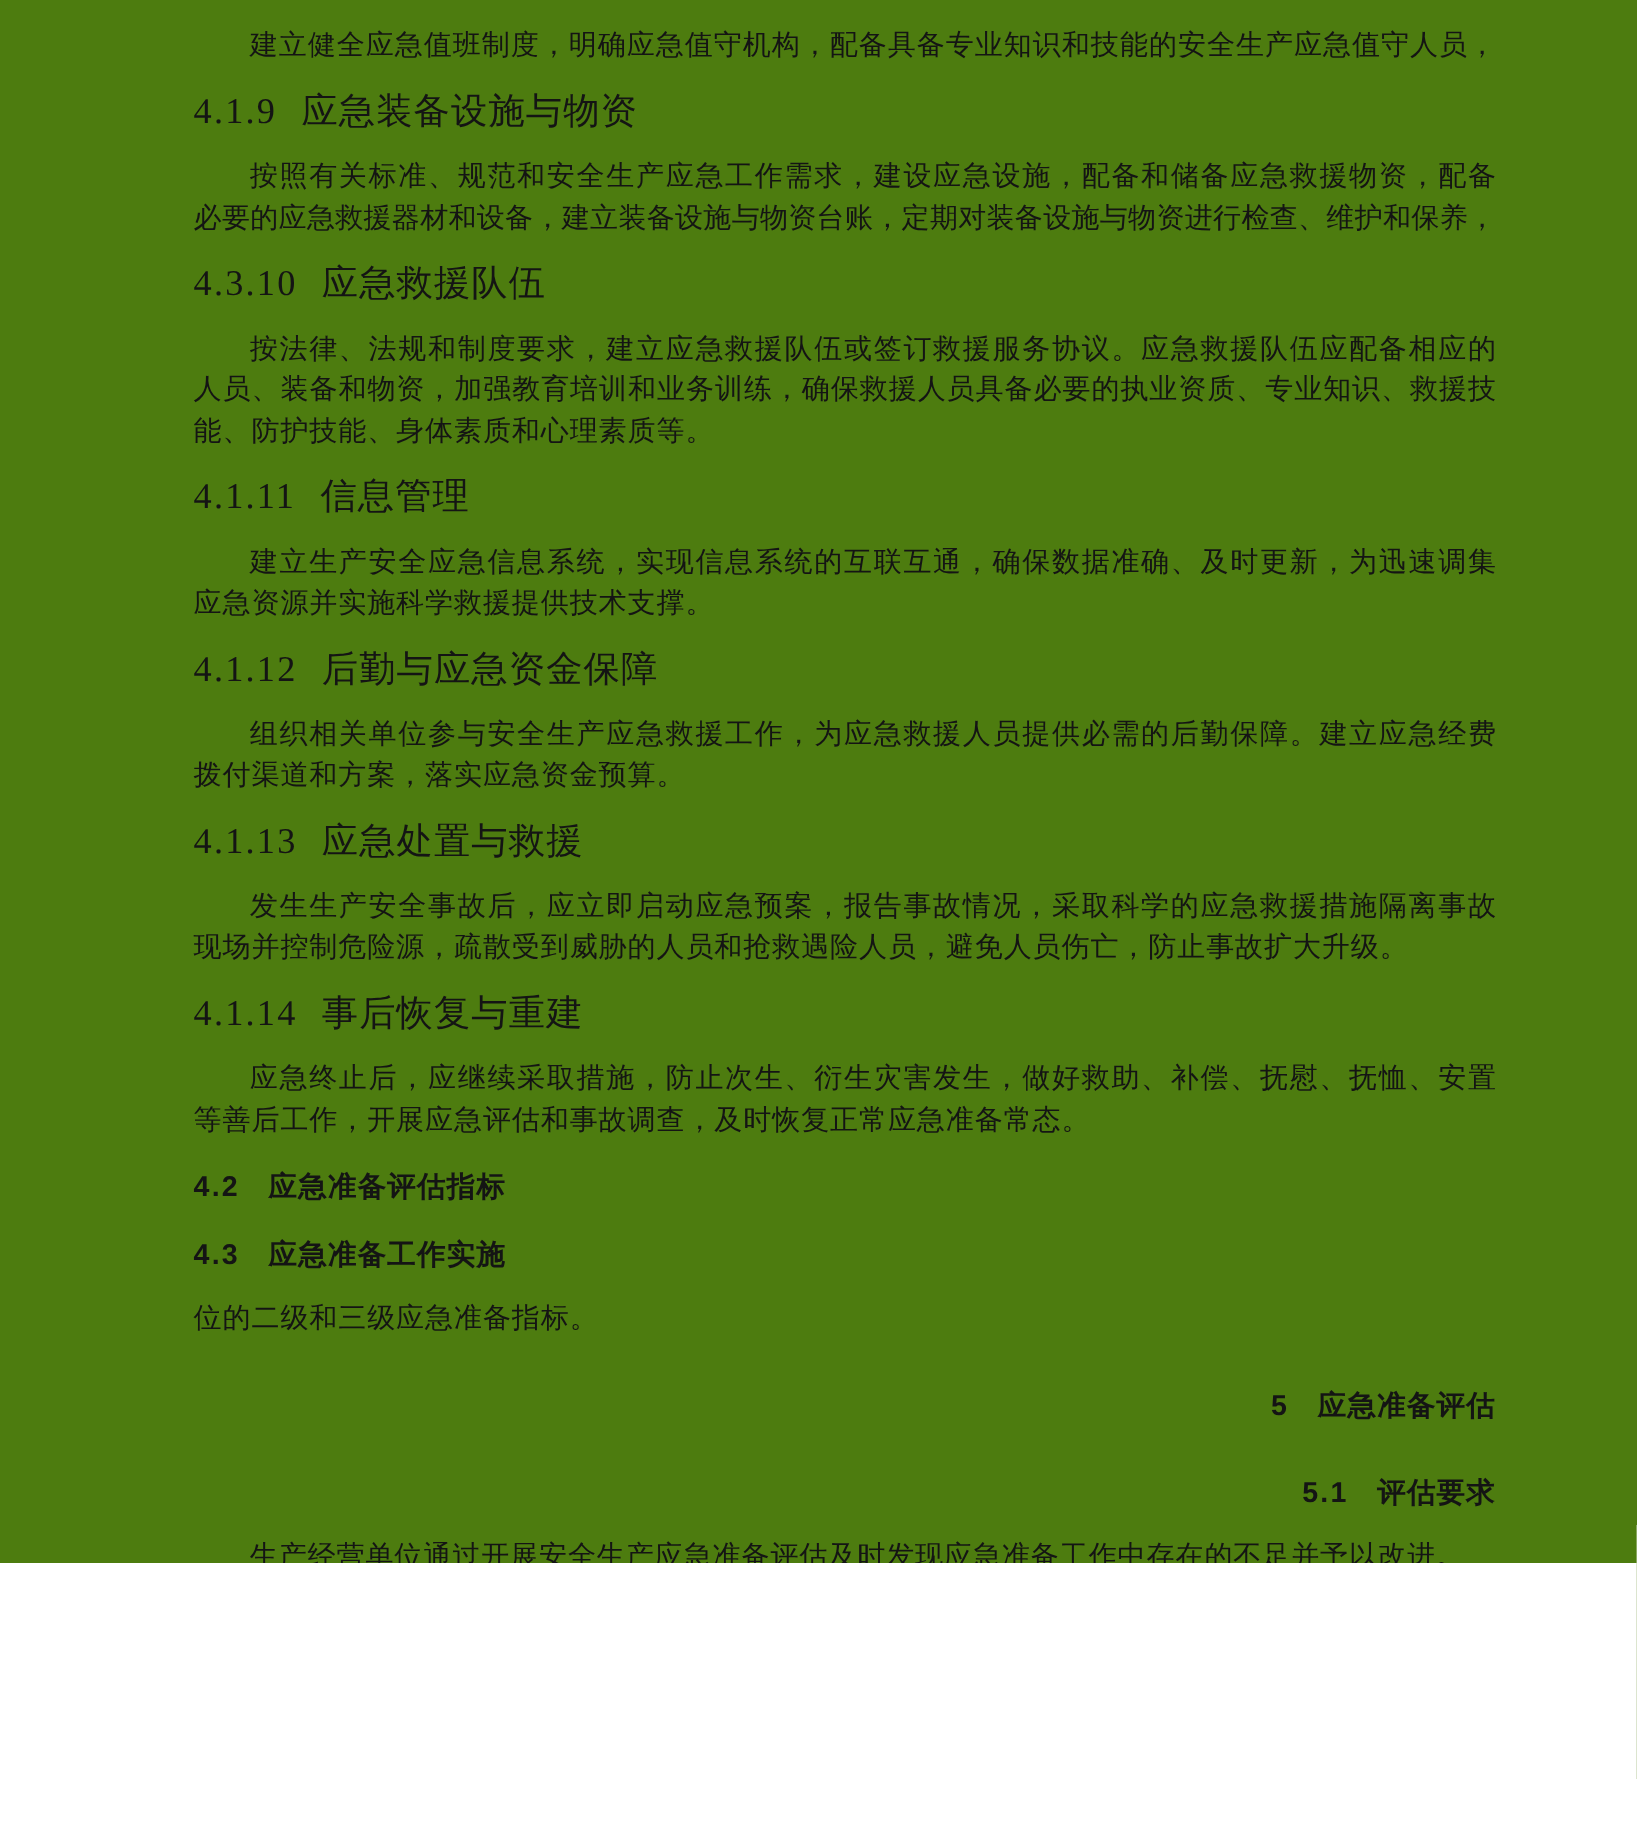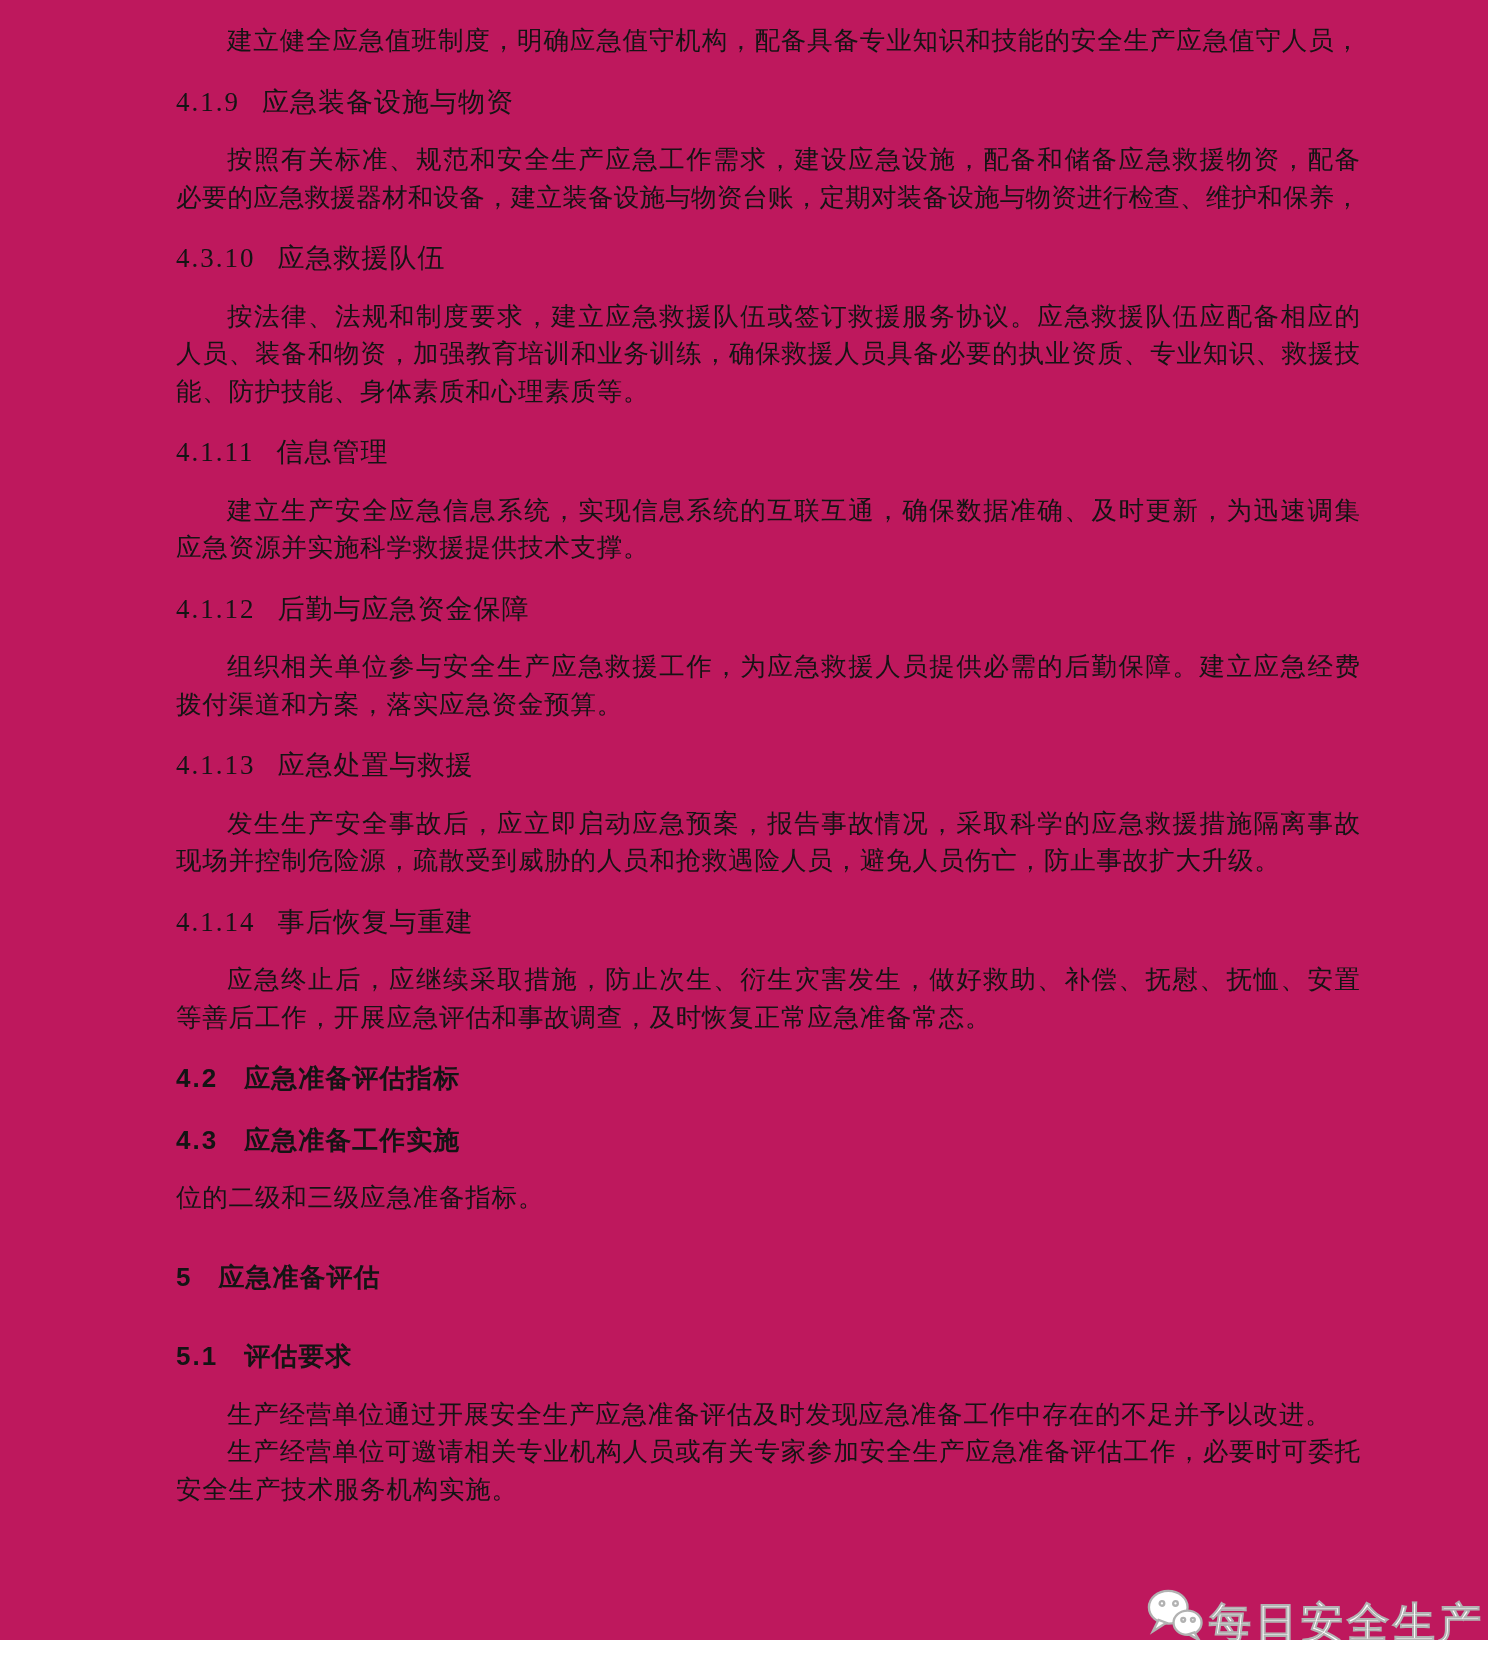--- a/index.html
+++ b/index.html
@@ -1,39 +1,39 @@
 <!DOCTYPE html>
 <html><head>
 <meta charset="utf-8">
 <style>
   html,body{margin:0;padding:0;background:#ffffff;}
   .page{
-    position:relative;width:1488px;height:1640px;background:#be185d;overflow:hidden;
+    position:relative;width:1488px;height:1421px;background:#4d7c0f;overflow:hidden;
     font-family:"Liberation Serif","DejaVu Serif",serif;color:#141414;
   }
   .content{position:absolute;left:176px;top:22px;width:1184px;}
   .para{margin:0;}
   .line{
     font-size:25.5px;line-height:37.5px;letter-spacing:0.8px;
     white-space:nowrap;text-align:left;
   }
   .line.fill{
     letter-spacing:0;white-space:normal;
     text-align:justify;text-align-last:justify;
   }
   .line.first{text-indent:51px;}
-  .head{font-size:27px;line-height:37.5px;margin:24px 0 20px;}
+  .head{font-size:33px;line-height:37.5px;margin:24px 0 20px;}
   .head .num{letter-spacing:2px;margin-right:22px;}
   .head .ttl{letter-spacing:1px;}
   .h-bold{
     font-family:"Liberation Sans","DejaVu Sans",sans-serif;
     font-weight:700;font-size:26px;
   }
   .h-bold .num{margin-right:26px;margin-top:20px;}
-  .chap{margin:42px 0 20px;}
+  .chap{margin:42px 0 20px;text-align:right;}
   .watermark{
     position:absolute;left:1146px;top:1582px;height:62px;
     display:flex;align-items:flex-end;gap:5px;
   }
   .wm-icon{display:block;}
   .wm-text{
     font-family:"Liberation Sans","DejaVu Sans",sans-serif;
     font-size:42px;line-height:1;letter-spacing:4px;font-weight:400;
     color:#ffffff;-webkit-text-stroke:2px #b2b2b2;
     text-shadow:0 0 1px #c6c6c6;

